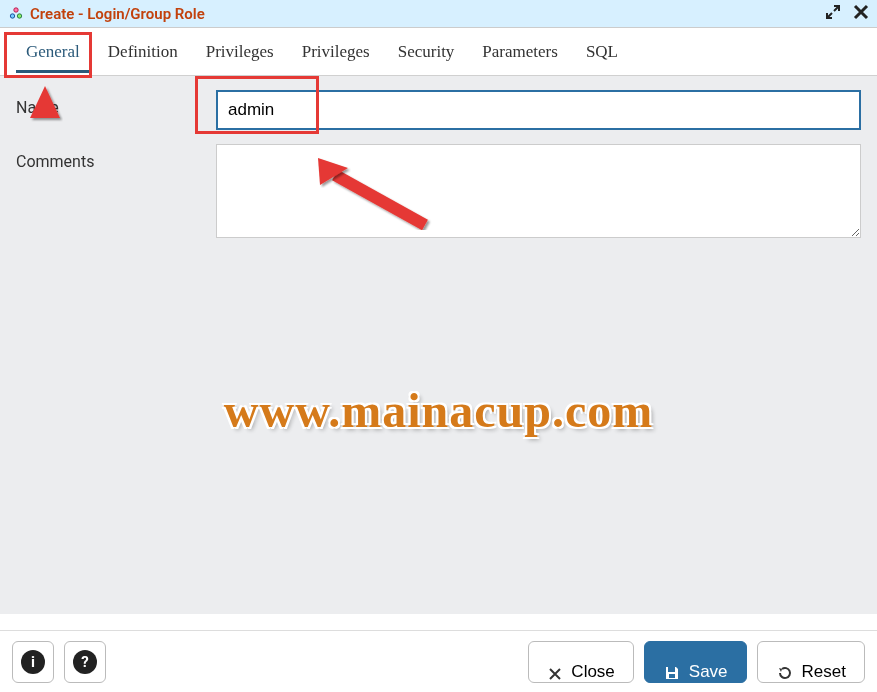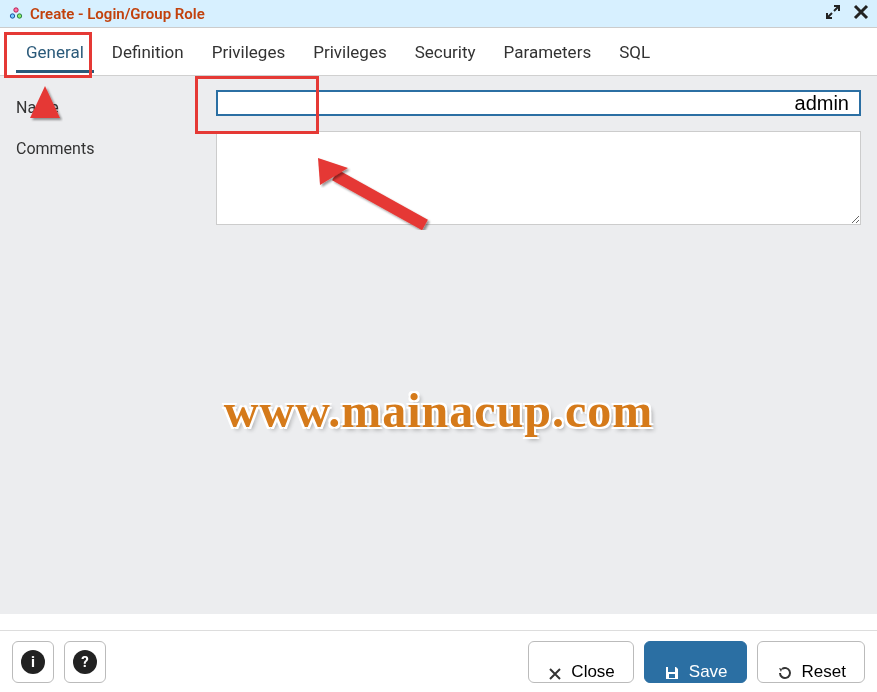--- a/index.html
+++ b/index.html
@@ -40,20 +40,21 @@
       font-size: 18px;
     }
     .title-actions span { cursor: pointer; color: #222; font-weight: bold; }
     .tabs {
       display: flex;
       border-bottom: 1px solid #d0d0d0;
       background: #fff;
       padding: 0 12px;
       height: 48px;
       align-items: center;
+      font-family: Liberation Serif, serif;
     }
     .tab {
       padding: 10px 14px;
       color: #333;
       cursor: pointer;
       font-size: 17px;
       position: relative;
     }
     .tab.active {
       color: #2b5a7a;
@@ -82,26 +83,25 @@
       width: 200px;
       color: #333;
       font-size: 16px;
       padding-top: 8px;
     }
     .form-control {
       flex: 1;
     }
     .text-input {
       width: 100%;
-      height: 26px;
+      height: 40px;
       border: 2px solid #2b6fa3;
       padding: 6px 10px;
-      font-size: 20px;
-      background: #fff;
-      text-align: right;
+      font-size: 17px;
+      background: #fff;
     }
     .textarea-input {
       width: 100%;
       height: 94px;
       border: 1px solid #ccc;
       padding: 6px 10px;
       font-size: 15px;
       background: #fff;
       resize: both;
     }

